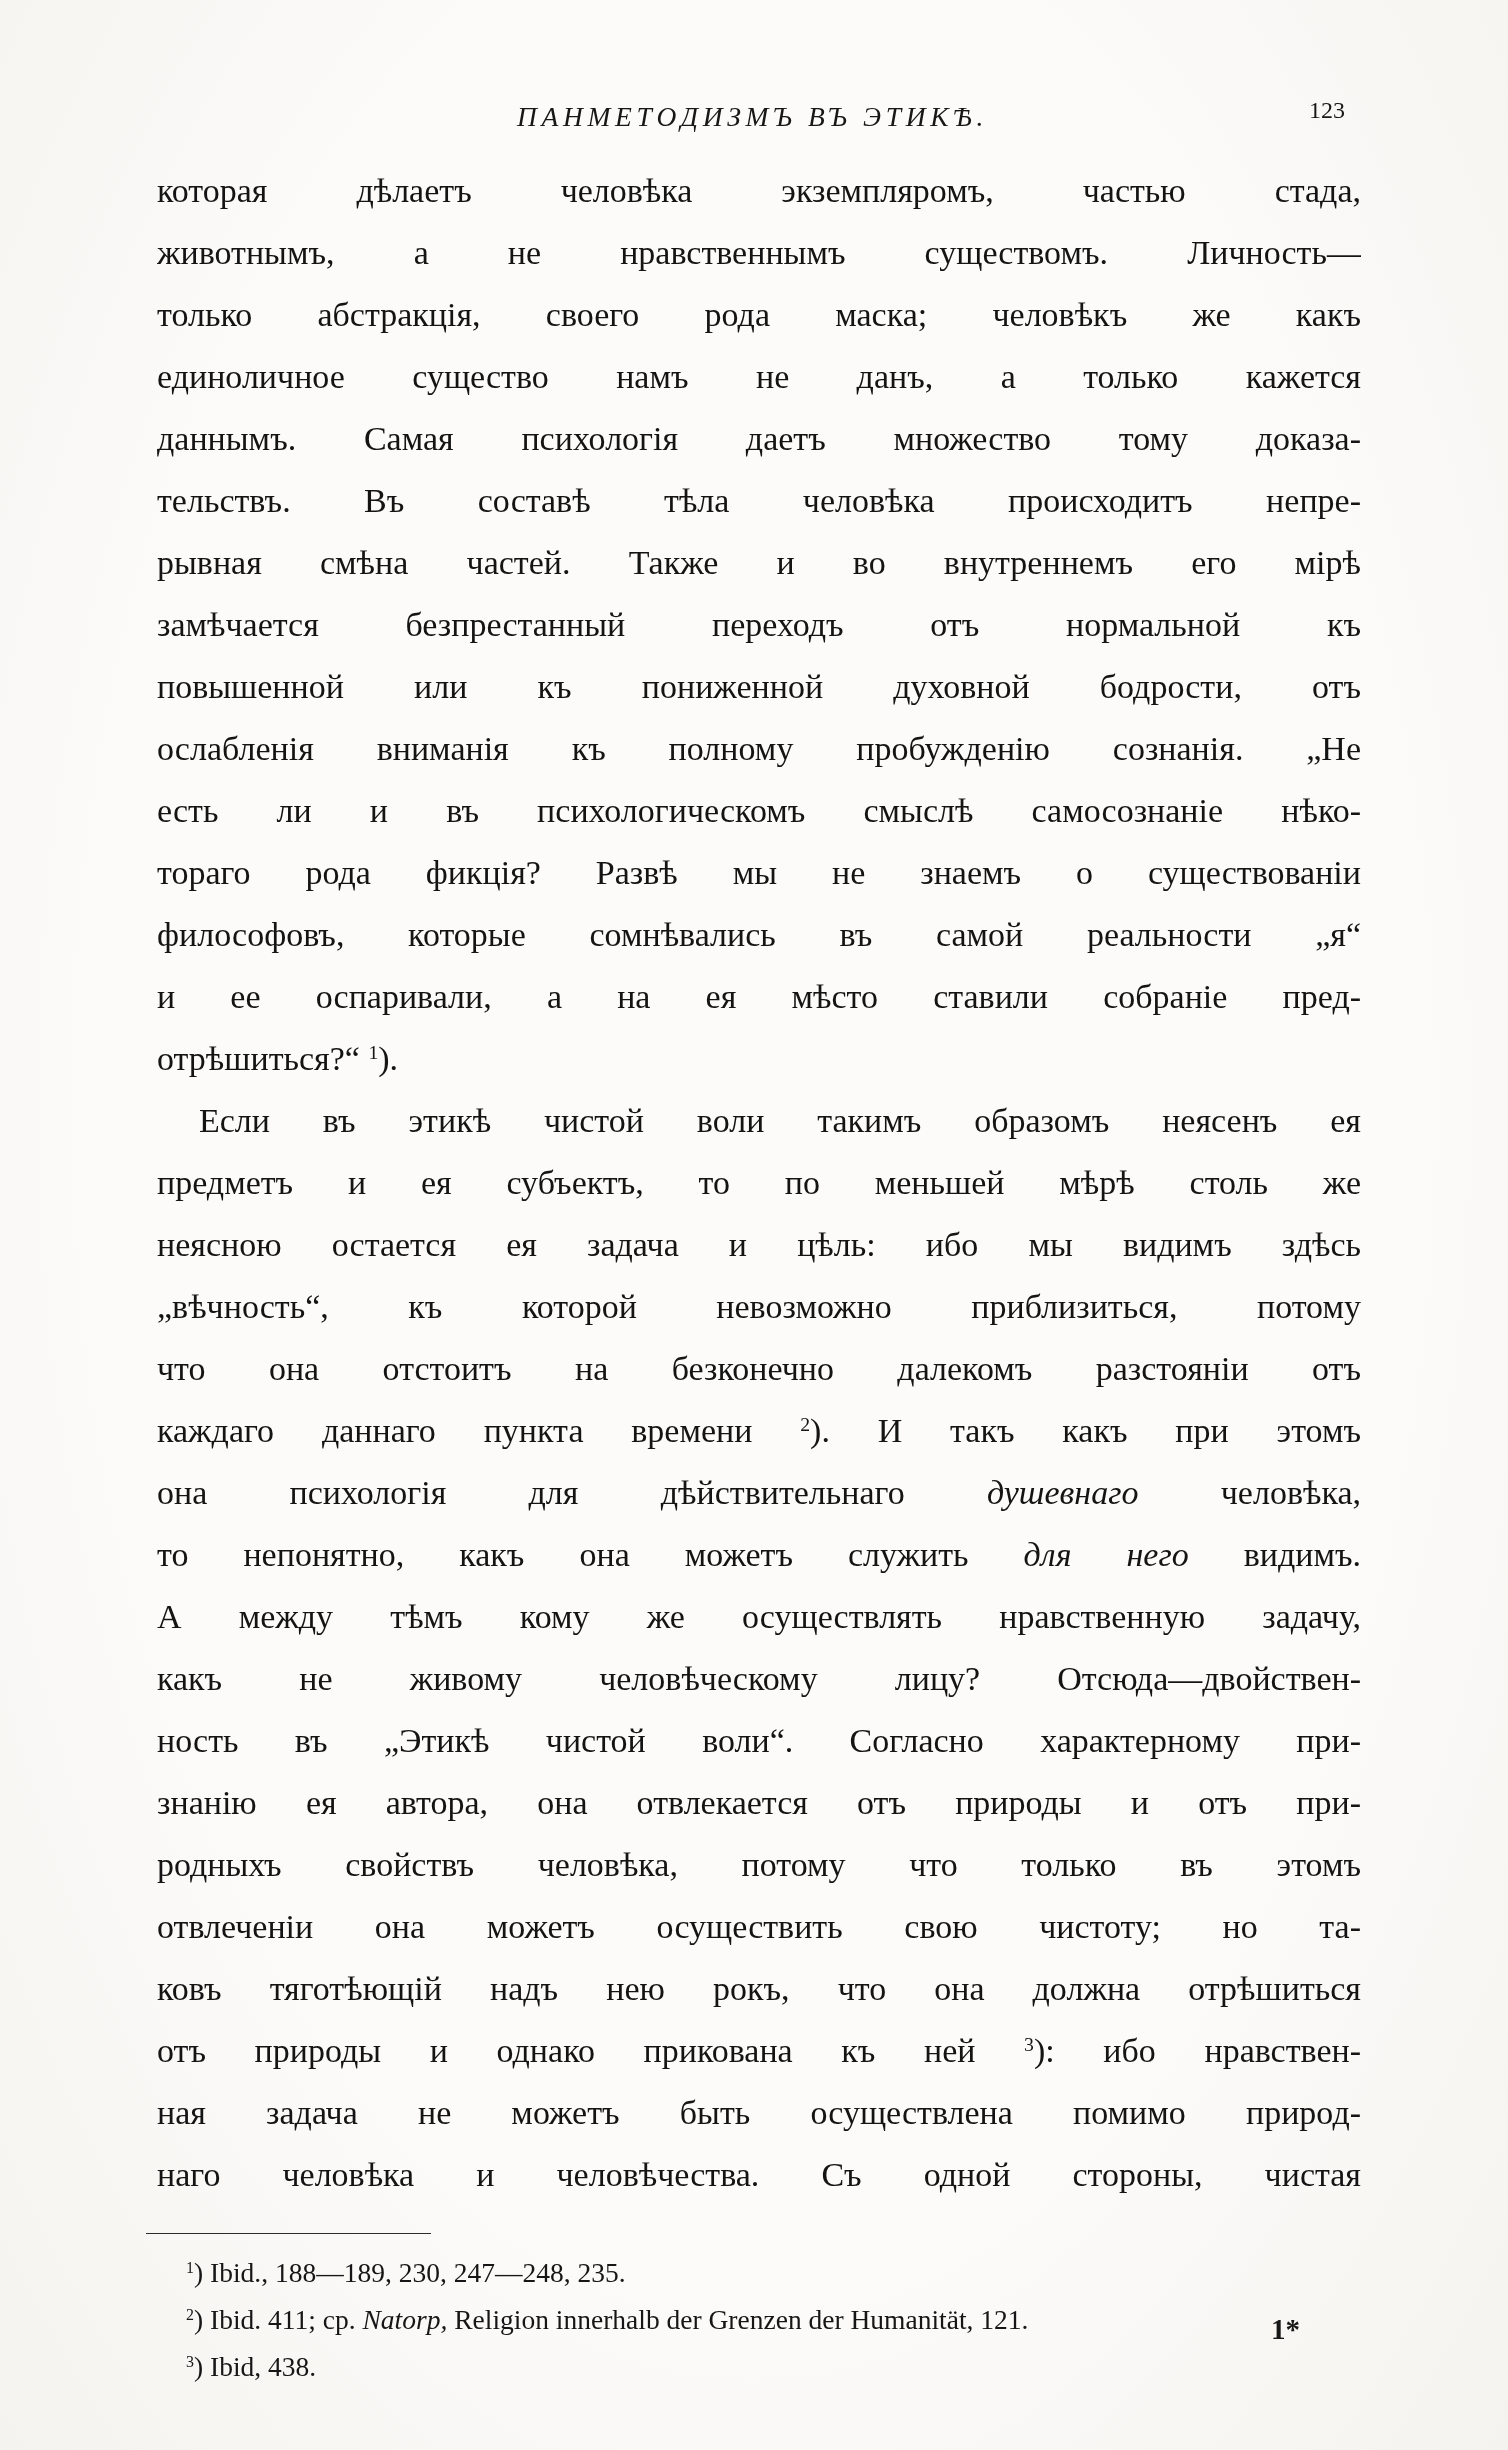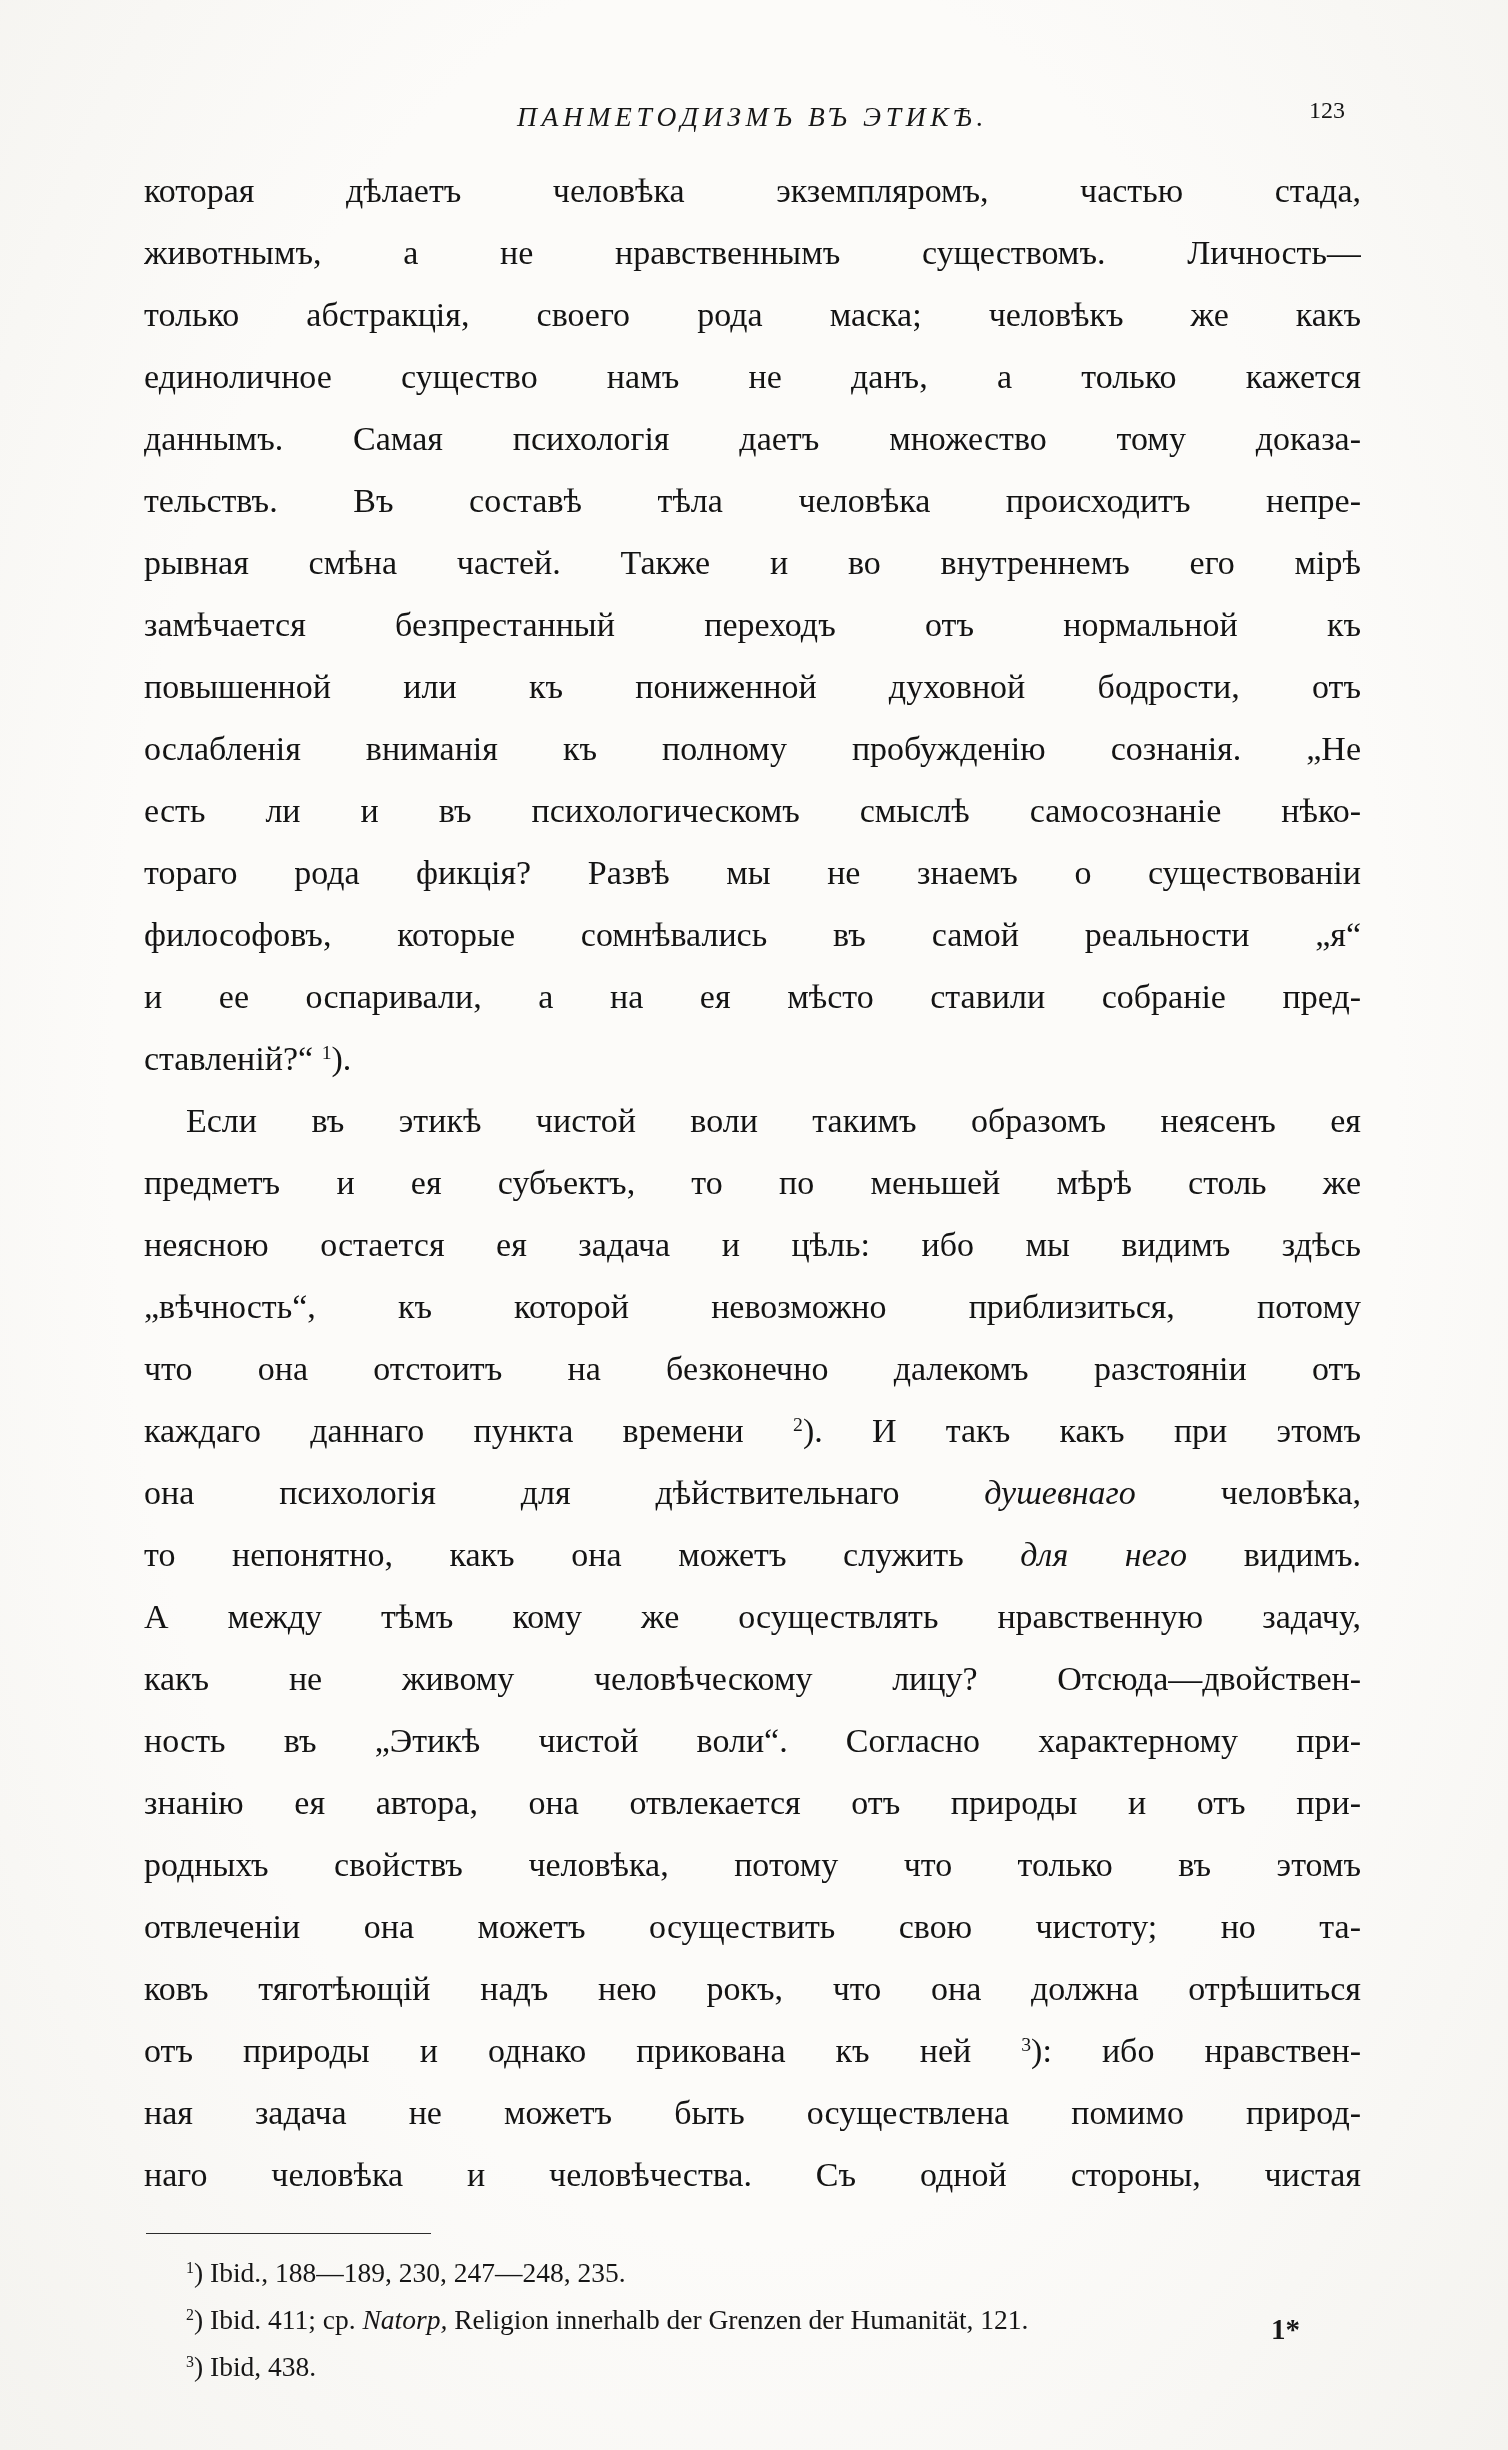--- a/index.html
+++ b/index.html
@@ -47,20 +47,21 @@
     font-size: 34px;
     line-height: 62px;
     color: #141414;
   }
   .line {
     text-align: justify;
     text-align-last: justify;
     height: 62px;
     overflow: hidden;
     white-space: nowrap;
+    margin-left: 13px;
   }
   .line.no-just { text-align-last: left; }
   .line.indent { text-indent: 42px; }
   .it { font-style: italic; }
   sup {
     font-size: 0.58em;
     line-height: 0;
     vertical-align: baseline;
     position: relative;
     top: -0.55em;
@@ -106,21 +107,21 @@
           <div class="line"><span>даннымъ. Самая психологія даетъ множество тому доказа-</span></div>
           <div class="line"><span>тельствъ. Въ составѣ тѣла человѣка происходитъ непре-</span></div>
           <div class="line"><span>рывная смѣна частей. Также и во внутреннемъ его мірѣ</span></div>
           <div class="line"><span>замѣчается безпрестанный переходъ отъ нормальной къ</span></div>
           <div class="line"><span>повышенной или къ пониженной духовной бодрости, отъ</span></div>
           <div class="line"><span>ослабленія вниманія къ полному пробужденію сознанія. „Не</span></div>
           <div class="line"><span>есть ли и въ психологическомъ смыслѣ самосознаніе нѣко-</span></div>
           <div class="line"><span>тораго рода фикція? Развѣ мы не знаемъ о существованіи</span></div>
           <div class="line"><span>философовъ, которые сомнѣвались въ самой реальности „я“</span></div>
           <div class="line"><span>и ее оспаривали, а на ея мѣсто ставили собраніе пред-</span></div>
-          <div class="line no-just"><span>ставленій?“ </span><sup>1</sup><span>).</span></div>
+          <div class="line no-just"><span>отрѣшиться?“ </span><sup>1</sup><span>).</span></div>
         </div>
         <div class="paragraph">
           <div class="line indent"><span>Если въ этикѣ чистой воли такимъ образомъ неясенъ ея</span></div>
           <div class="line"><span>предметъ и ея субъектъ, то по меньшей мѣрѣ столь же</span></div>
           <div class="line"><span>неясною остается ея задача и цѣль: ибо мы видимъ здѣсь</span></div>
           <div class="line"><span>„вѣчность“, къ которой невозможно приблизиться, потому</span></div>
           <div class="line"><span>что она отстоитъ на безконечно далекомъ разстояніи отъ</span></div>
           <div class="line"><span>каждаго даннаго пункта времени </span><sup>2</sup><span>). И такъ какъ при этомъ</span></div>
           <div class="line"><span>она психологія для дѣйствительнаго </span><span class="it">душевнаго</span><span> человѣка,</span></div>
           <div class="line"><span>то непонятно, какъ она можетъ служить </span><span class="it">для него</span><span> видимъ.</span></div>

